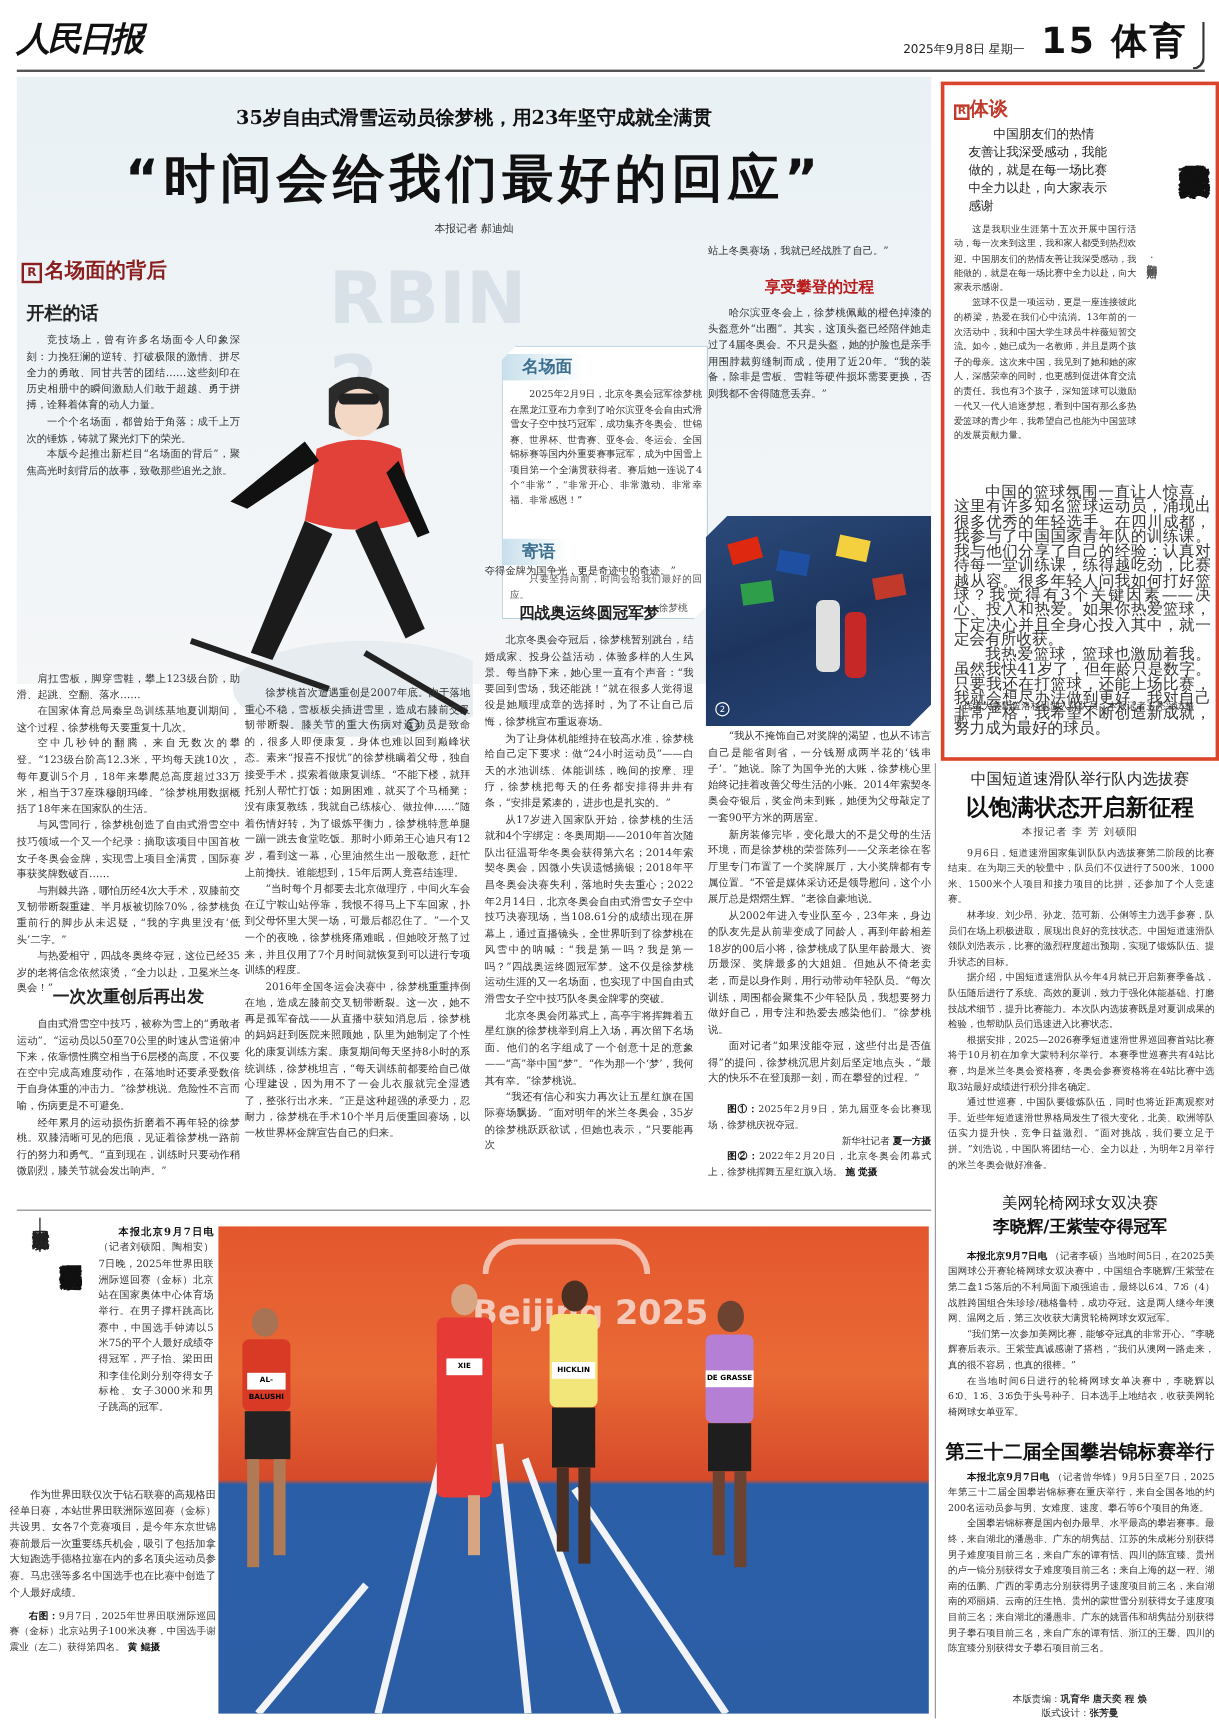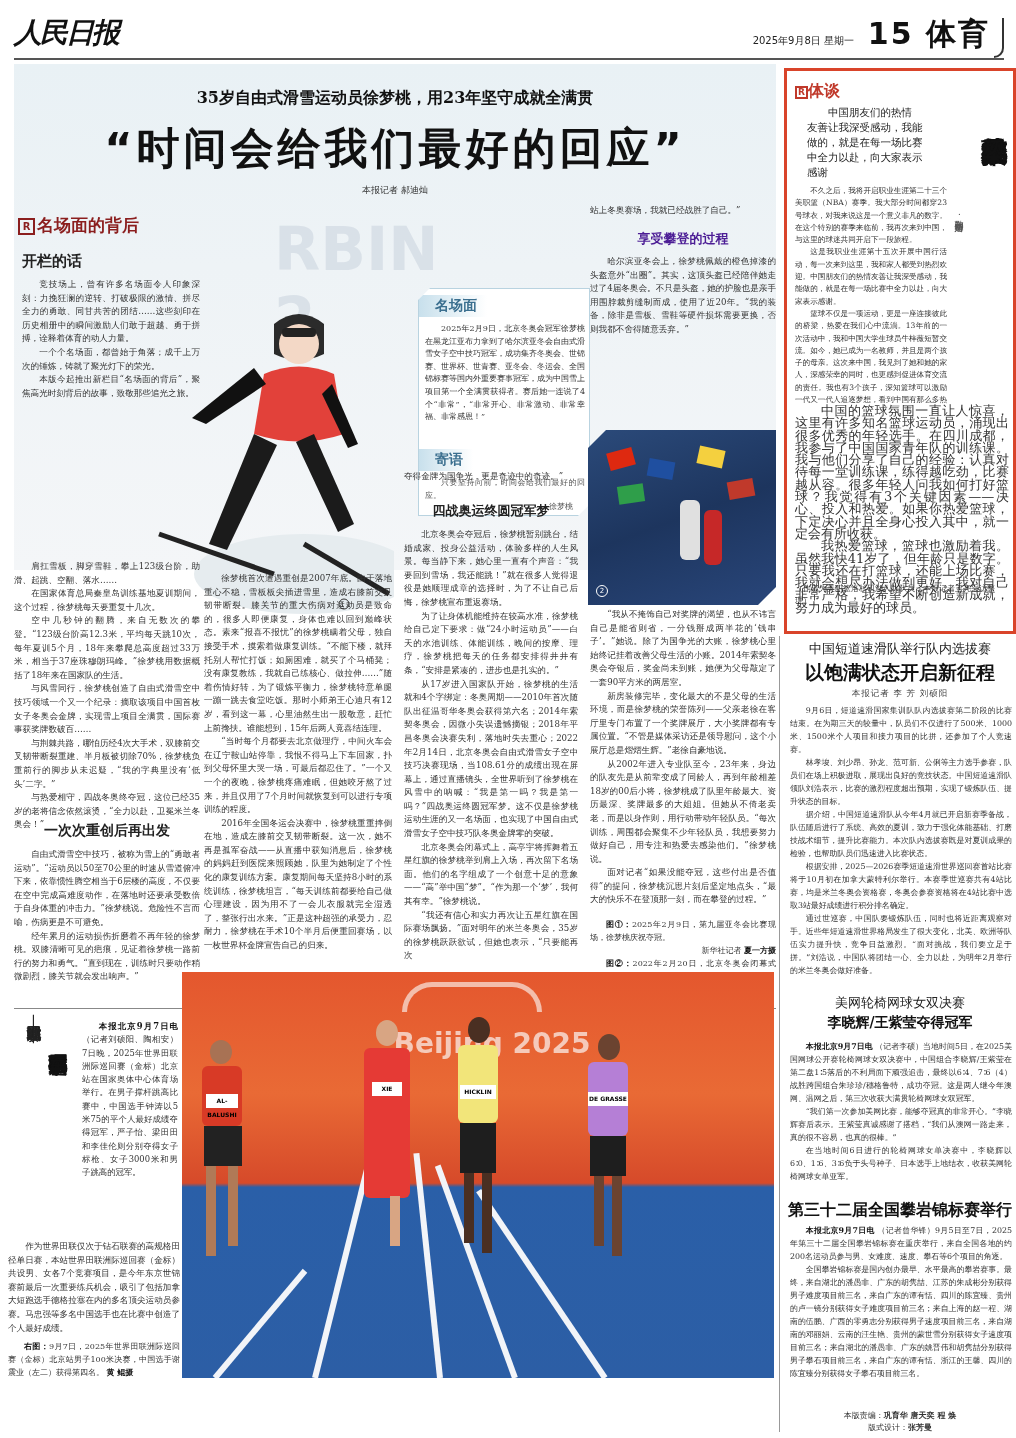--- a/index.html
+++ b/index.html
@@ -35,21 +35,21 @@
   #infobox { left: 404px; top: 224px; width: 172px; height: 228px; background: #fff; border: 1px solid #b9d3e0; clip-path: polygon(12px 0, 100% 0, 100% calc(100% - 12px), calc(100% - 12px) 100%, 0 100%, 0 12px); }
   .boxlabel { position: absolute; left: 0; font-size: 14px; font-weight: bold; color: #3b6f8f; font-family: "DejaVu Sans", sans-serif; padding: 2px 10px 2px 16px; background: linear-gradient(90deg, #c8e0ec 0%, #ffffff 100%); }
   #infobox .b1 { top: 6px; }
   #infobox .t1 { position: absolute; left: 6px; top: 34px; width: 160px; font-size: 8px; line-height: 12.6px; }
   #infobox .b2 { top: 160px; }
   #infobox .t2 { position: absolute; left: 6px; top: 188px; width: 160px; font-size: 8px; line-height: 12.6px; color: #555; }
   #infobox .sig { position: absolute; right: 16px; top: 212px; font-size: 8px; color: #555; }
 
   
   #hero-right-top { left: 590px; top: 204px; width: 186px; }
-  #sub1 { left: 590px; top: 230px; width: 186px; text-align: center; font-size: 13px; font-weight: bold; font-family: "DejaVu Sans", sans-serif; color: #4c1d95; }
+  #sub1 { left: 590px; top: 230px; width: 186px; text-align: center; font-size: 13px; font-weight: bold; font-family: "DejaVu Sans", sans-serif; color: #b91c1c; }
   #body-r1 { left: 590px; top: 255px; width: 186px; }
 
   
   #photo2 { left: 588px; top: 430px; width: 188px; height: 175px; background: linear-gradient(160deg, #2b4a7a 0%, #1d355e 50%, #29467a 100%); clip-path: polygon(18px 0, 100% 0, 100% calc(100% - 18px), calc(100% - 18px) 100%, 0 100%, 0 18px); overflow: hidden; }
   #photo2 .flag { position: absolute; width: 26px; height: 18px; }
 
   
   #col1 { left: 14px; top: 560px; width: 186px; }
   #sub2 { left: 14px; top: 822px; width: 186px; text-align: center; font-size: 14px; font-weight: bold; font-family: "DejaVu Sans", sans-serif; }
   #col1b { left: 14px; top: 848px; width: 186px; }
@@ -61,21 +61,21 @@
   #cap1 { left: 590px; top: 918px; width: 186px; font-size: 8px; line-height: 13px; }
 
   .rule { height: 1px; background: #888; }
 
   
   #track-vhead1 { left: 22px; top: 1014px; width: 20px; font-size: 15px; line-height: 17px; font-family: "DejaVu Sans", sans-serif; color: #222; writing-mode: vertical-rl; }
   #track-vhead2 { left: 46px; top: 1040px; width: 24px; font-size: 19px; font-weight: bold; line-height: 22px; writing-mode: vertical-rl; color: #111; }
   #track-body { left: 82px; top: 1020px; width: 96px; font-size: 8.4px; line-height: 13.3px; }
   #track-body2 { left: 8px; top: 1240px; width: 172px; }
   #track-cap { left: 8px; top: 1340px; width: 172px; font-size: 8px; line-height: 13px; }
-  #track-photo { left: 182px; top: 972px; width: 592px; height: 406px; overflow: hidden; background: linear-gradient(180deg, #e4572e 0%, #e96a35 30%, #d64a2a 52%, #2a5fa8 53%, #2c5ea5 100%); padding-left: 48px; }
+  #track-photo { left: 182px; top: 1022px; width: 592px; height: 406px; overflow: hidden; background: linear-gradient(180deg, #e4572e 0%, #e96a35 30%, #d64a2a 52%, #2a5fa8 53%, #2c5ea5 100%); padding-left: 48px; }
   .lane { position: absolute; bottom: 0; width: 6px; background: #f2f4f8; transform-origin: bottom center; }
   .runner { position: absolute; }
   .bib { position: absolute; background: #fff; color: #000; font-size: 6px; font-family: "DejaVu Sans", sans-serif; text-align: center; font-weight: bold; }
 
   
   #opinion { left: 784px; top: 68px; width: 232px; height: 566px; border: 3px solid #d9442a; }
   #op-title { left: 8px; top: 10px; font-size: 16px; font-weight: bold; color: #c0392b; font-family: "DejaVu Sans", sans-serif; }
   #op-title .mark { display: inline-block; width: 13px; height: 13px; border: 2px solid #c0392b; font-size: 9px; line-height: 9px; text-align: center; vertical-align: 1px; }
   #op-lead { left: 20px; top: 34px; width: 140px; font-size: 10.5px; line-height: 15px; color: #222; font-family: "DejaVu Sans", sans-serif; }
   #op-lead span { display: block; text-indent: 2em; }
@@ -282,21 +282,20 @@
   <div id="op-lead" class="abs">
     <span>中国朋友们的热情</span>
     <span style="text-indent:0">友善让我深受感动，我能</span>
     <span style="text-indent:0">做的，就是在每一场比赛</span>
     <span style="text-indent:0">中全力以赴，向大家表示</span>
     <span style="text-indent:0">感谢</span>
   </div>
   <div id="op-vtitle" class="abs">篮球是连接彼此的桥梁</div>
   <div id="op-author" class="abs">勒布朗·詹姆斯</div>
   <div id="op-body1" class="abs txt" style="height:220px;overflow:hidden">
-    <p>不久之后，我将开启职业生涯第二十三个美职篮（NBA）赛季。我大部分时间都穿23号球衣，对我来说这是一个意义非凡的数字。在这个特别的赛季来临前，我再次来到中国，与这里的球迷共同开启下一段旅程。</p>
     <p>这是我职业生涯第十五次开展中国行活动，每一次来到这里，我和家人都受到热烈欢迎。中国朋友们的热情友善让我深受感动，我能做的，就是在每一场比赛中全力以赴，向大家表示感谢。</p>
     <p>篮球不仅是一项运动，更是一座连接彼此的桥梁，热爱在我们心中流淌。13年前的一次活动中，我和中国大学生球员牛梓薇短暂交流。如今，她已成为一名教师，并且是两个孩子的母亲。这次来中国，我见到了她和她的家人，深感荣幸的同时，也更感到促进体育交流的责任。我也有3个孩子，深知篮球可以激励一代又一代人追逐梦想，看到中国有那么多热爱篮球的青少年，我希望自己也能为中国篮球的发展贡献力量。</p>
   </div>
   <div id="op-body2" class="abs txt">
     <p>中国的篮球氛围一直让人惊喜，这里有许多知名篮球运动员，涌现出很多优秀的年轻选手。在四川成都，我参与了中国国家青年队的训练课。我与他们分享了自己的经验：认真对待每一堂训练课，练得越吃劲，比赛越从容。很多年轻人问我如何打好篮球？我觉得有3个关键因素——决心、投入和热爱。如果你热爱篮球，下定决心并且全身心投入其中，就一定会有所收获。</p>
     <p>我热爱篮球，篮球也激励着我。虽然我快41岁了，但年龄只是数字。只要我还在打篮球，还能上场比赛，我就会想尽办法做到更好。我对自己非常严格，我希望不断创造新成就，努力成为最好的球员。</p>
   </div>
   <div id="op-note" class="abs">（作者为美职篮洛杉矶湖人队队员，本报记者王亮采访整理）</div>
 </div>
 

